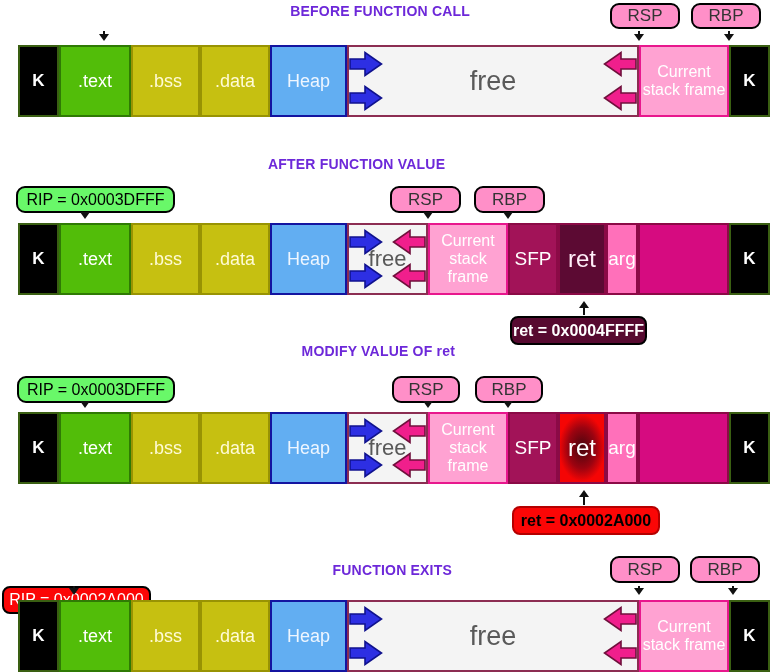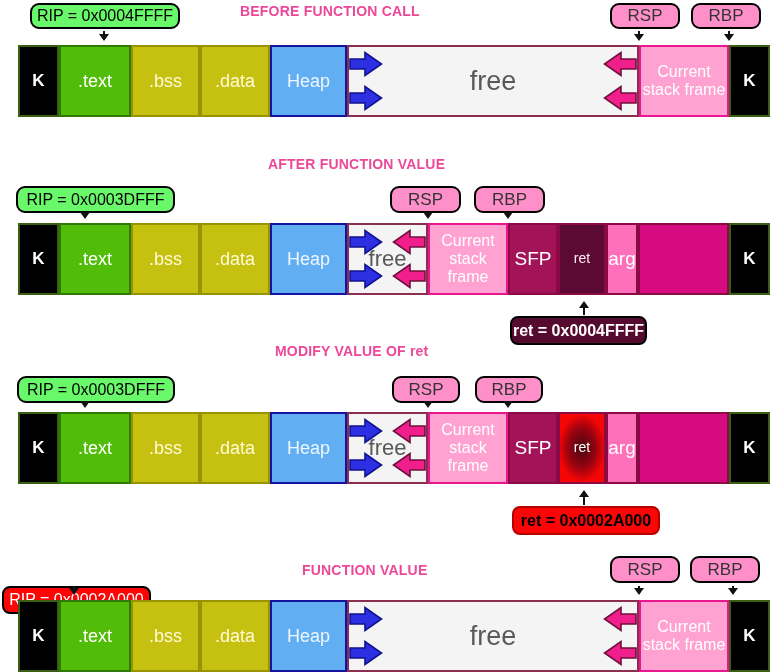--- a/index.html
+++ b/index.html
@@ -2,22 +2,22 @@
 <html style="--rip-green: #69f869; --pill-pink: #ff8fc8; --alert-red: #fb0606; --ret-maroon: #570a30; --kernel-fill: #000000; --kernel-border: #3a5f12; --text-fill: #52bd09; --text-border: #2f7a04; --data-fill: #c6c011; --data-border: #989303; --heap-fill: #62aef2; --heap-border: #1414a0; --free-fill: #f4f4f4; --free-border: #8c2d52; --csf-fill: #ffa2d2; --csf-border: #e8178d; --sfp-fill: #a21358; --ret-fill: #5c0a33; --arg-fill: #ff70ba; --region-fill: #d60b80; --stack-border: #8b0a46; --heap-arrow: #2d2fe3; --heap-arrow-border: #10128e; --stack-arrow: #f01f8c; --stack-arrow-border: #70103c;"><head>
 <meta charset="utf-8">
 <style>
   html,body{margin:0;padding:0;background:#ffffff;}
   .canvas{
     position:relative;width:772px;height:672px;background:#fff;overflow:hidden;
     font-family:"Liberation Sans", sans-serif;
   }
   
   .title{
-    position:absolute;font-size:14px;font-weight:700;color:#ec4899;
-    text-align:left;letter-spacing:.2px;white-space:nowrap;
+    position:absolute;font-size:14px;font-weight:700;color:#6d28d9;
+    text-align:right;letter-spacing:.2px;white-space:nowrap;
   }
   
   .pill{
     position:absolute;box-sizing:border-box;border:2px solid #000;border-radius:9px;
     display:flex;align-items:center;justify-content:center;font-size:16px;white-space:nowrap;
   }
   .green{background:var(--rip-green);color:#000;}
   .pinkpill{background:var(--pill-pink);color:#333;font-size:17px;}
   .maroonpill{background:var(--ret-maroon);color:#fff;font-weight:600;border-radius:8px;}
   .redpill-dark{background:var(--alert-red);color:#000;font-weight:600;border:2px solid #b50000;border-radius:8px;text-align:center;}
@@ -35,35 +35,34 @@
   .seg > .lbl{position:relative;z-index:2;line-height:1.12;}
   .kernel{background:var(--kernel-fill);border:2px solid var(--kernel-border);color:#fff;font-weight:700;font-size:17px;}
   .text{background:var(--text-fill);border:2px solid var(--text-border);color:#fff;font-size:18px;}
   .bss,.data{background:var(--data-fill);border:2px solid var(--data-border);color:#fffbd6;font-size:18px;}
   .heap{background:var(--heap-fill);border:2px solid var(--heap-border);color:#eef6ff;font-size:18px;}
   .free{background:var(--free-fill);border:2px solid var(--free-border);color:#595959;}
   .free-lg{font-size:27px;}
   .free-sm{font-size:22px;}
   .csf{background:var(--csf-fill);border:2px solid var(--csf-border);color:#fff;font-size:16px;}
   .sfp{background:var(--sfp-fill);border:2px solid var(--stack-border);color:#fff;font-size:19px;}
-  .ret{background:var(--ret-fill);border:2px solid var(--stack-border);color:#ffeef8;font-size:14px;}
+  .ret{background:var(--ret-fill);border:2px solid var(--stack-border);color:#ffeef8;font-size:24px;}
   .ret-hot{background:radial-gradient(ellipse 62% 58% at 50% 50%, #45060f 0%, #9c0310 52%, #f50505 85%);color:#fff;}
   .arg{background:var(--arg-fill);border:2px solid var(--stack-border);color:#fff;font-size:19px;}
   .region{background:var(--region-fill);border:2px solid var(--stack-border);}
   
   .grow{position:absolute;top:50%;transform:translateY(-50%);display:flex;flex-direction:column;gap:8px;z-index:1;}
   .gl{left:0;} .gr{right:0;}
 </style>
 </head>
 <body>
 
 <div class="canvas">
 
   <div class="title" style="left:240px;top:3px;width:230px;">BEFORE FUNCTION CALL</div>
-  <div class="pill green" style="left:30px;top:3px;width:150px;height:26px;">RIP = 0x0004FFFF</div>
   <div class="pill pinkpill" style="left:610px;top:3px;width:70px;height:26px;">RSP</div>
   <div class="pill pinkpill" style="left:691px;top:3px;width:70px;height:26px;">RBP</div>
   <div class="dn" style="left:103px;top:31px;height:8px;"></div>
   <div class="dn" style="left:638px;top:31px;height:8px;"></div>
   <div class="dn" style="left:728px;top:31px;height:8px;"></div>
   <div class="bar" id="bar-row0" style="top:45px;">
       <div class="seg kernel" style="width: 41px;">
         <span class="lbl">K</span>
       </div>
       <div class="seg text" style="width: 72px;">
@@ -223,21 +222,21 @@
       </div>
       <div class="seg region" style="width: 91px;"></div>
       <div class="seg kernel" style="width: 41px;">
         <span class="lbl">K</span>
       </div>
     </div>
   <div class="up" style="left:583px;top:492px;height:13px;"></div>
   <div class="pill redpill-dark" style="left:512px;top:506px;width:148px;height:29px;">ret = 0x0002A000</div>
 
   <div class="pill redpill-light" style="left:2px;top:556px;width:149px;height:28px;margin-top:30px;">RIP = 0x0002A000</div>
-  <div class="title" style="left:302px;top:562px;width:150px;">FUNCTION VALUE</div>
+  <div class="title" style="left:302px;top:562px;width:150px;">FUNCTION EXITS</div>
   <div class="pill pinkpill" style="left:610px;top:556px;width:70px;height:27px;">RSP</div>
   <div class="pill pinkpill" style="left:690px;top:556px;width:70px;height:27px;">RBP</div>
   <div class="dn" style="left:73px;top:586px;height:7px;"></div>
   <div class="dn" style="left:638px;top:586px;height:7px;"></div>
   <div class="dn" style="left:732px;top:586px;height:7px;"></div>
   <div class="bar" id="bar-row3" style="top:600px;">
       <div class="seg kernel" style="width: 41px;">
         <span class="lbl">K</span>
       </div>
       <div class="seg text" style="width: 72px;">

